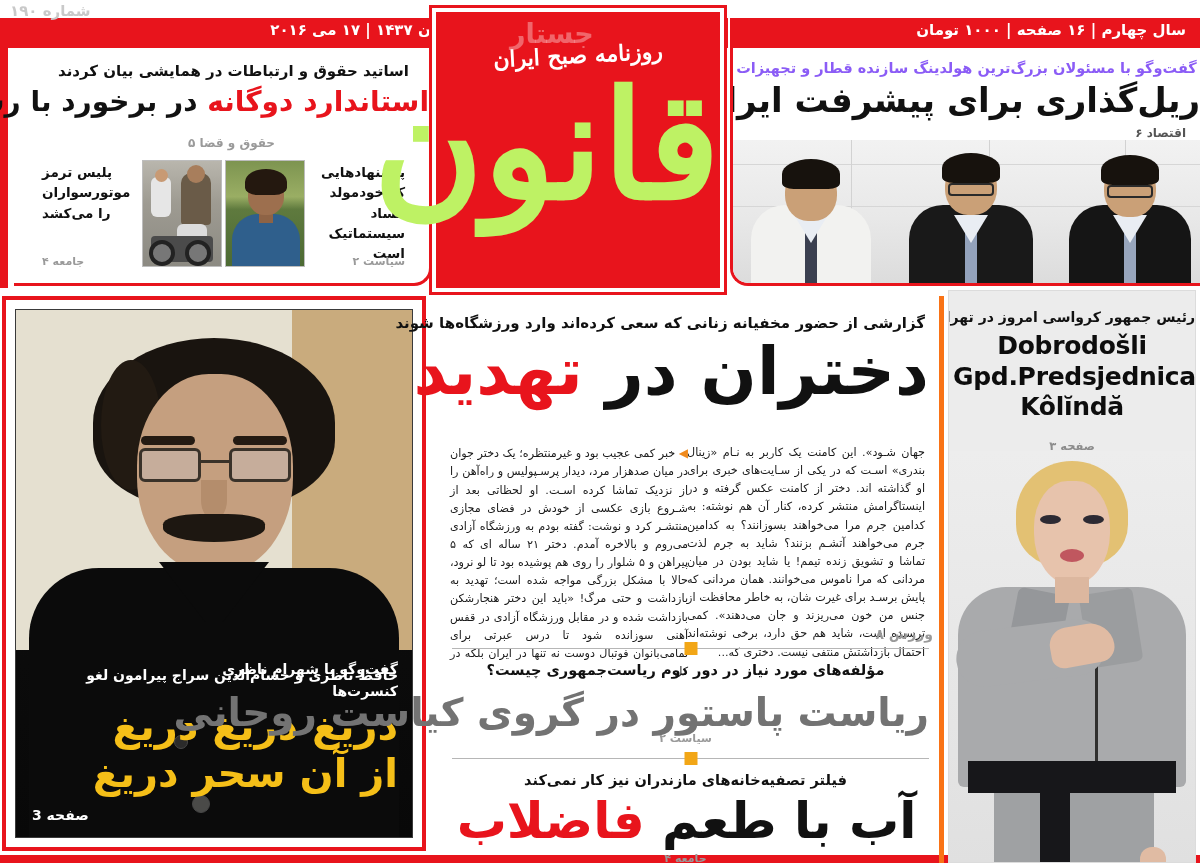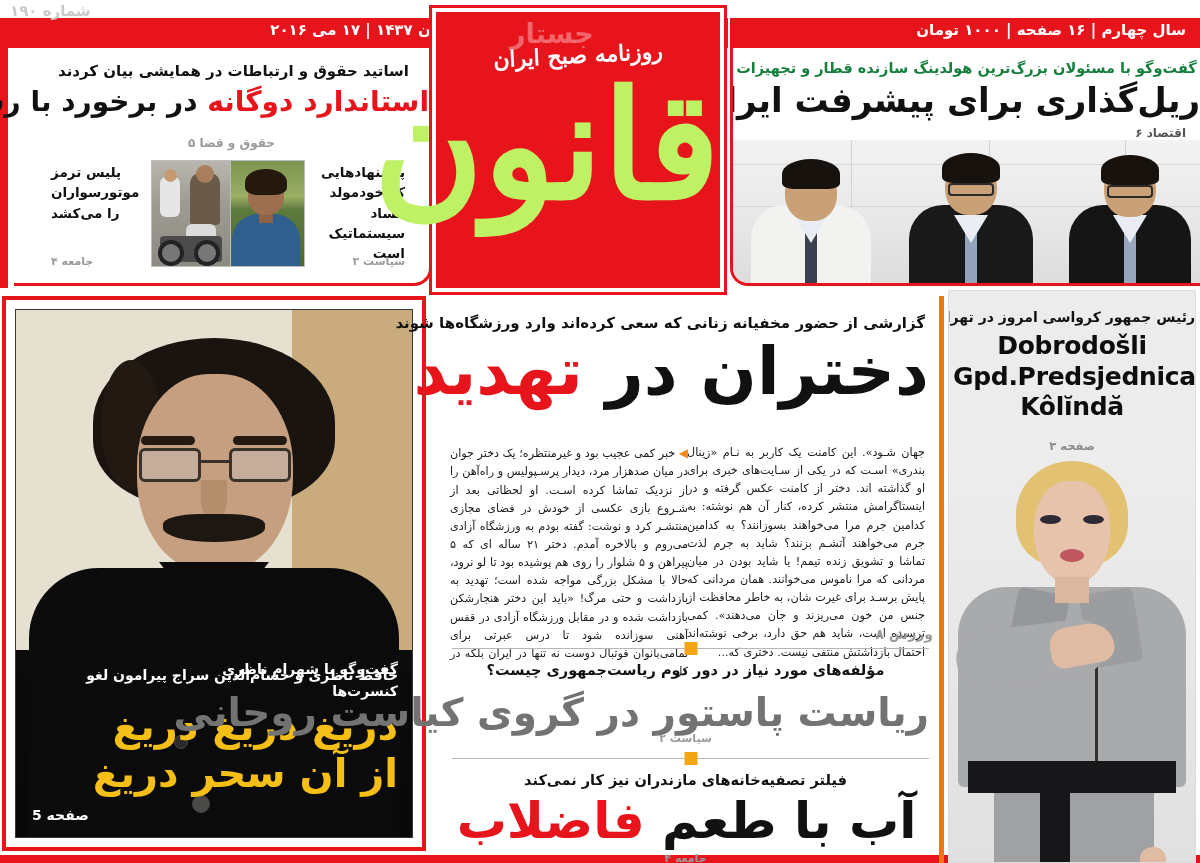--- a/index.html
+++ b/index.html
@@ -77,21 +77,21 @@
     font-size:28px;font-weight:bold;line-height:1.25;color:#111;
     white-space:nowrap;
   }
   .tl-head .rd{color:#e8141c;text-align:right;}
   .tl-sec{
     position:absolute;top:88px;right:0;left:20px;text-align:center;
     font-size:12px;color:#9a9a9a;font-weight:bold;
   }
 
   .tl-items{position:absolute;top:112px;left:14px;right:14px;height:112px;}
-  .tl-item{position:absolute;top:0;width:180px;height:112px;margin-left:9px;}
+  .tl-item{position:absolute;top:0;width:180px;height:112px;}
   .tl-item.right{right:10px;}
   .tl-item.left{left:14px;}
   .tl-item .thumb{
     position:absolute;top:0;width:78px;height:105px;
     border:1px solid #bdbdbd;overflow:hidden;background:#ddd;
   }
   .tl-item.right .thumb{left:0;}
   .tl-item.left .thumb{right:0;}
   .tl-item .txt{
     position:absolute;top:2px;font-size:13.5px;font-weight:bold;
@@ -126,21 +126,21 @@
 
   
   .tr-block{
     position:absolute;top:48px;right:0;width:470px;height:238px;
     border:3px solid #e8141c;border-top:none;border-right:none;
     box-sizing:border-box;background:#fff;z-index:6;
     border-bottom-left-radius:18px;overflow:hidden;
   }
   .tr-kicker{
     position:absolute;top:12px;left:0;right:0;text-align:center;
-    font-size:14.5px;font-weight:bold;color:#15803d;
+    font-size:14.5px;font-weight:bold;color:#8b5cf6;
   }
   .tr-head{
     position:absolute;top:32px;left:0;right:0;text-align:center;
     font-size:34px;font-weight:bold;color:#111;white-space:nowrap;
   }
   .tr-sec{
     position:absolute;top:78px;right:14px;
     font-size:12px;color:#555;font-weight:bold;z-index:4;
   }
   .tr-photo{position:absolute;left:0;right:0;top:92px;bottom:0;overflow:hidden;
@@ -383,21 +383,21 @@
         <div class="collar"></div>
       </div>
       <div class="btn1"></div>
         <div class="btn2"></div>
       <div class="lf-kicker1">گفت‌وگو با شهرام ناظری</div>
       <div class="lf-kicker2">حافظ ناظری و حسام‌الدین سراج پیرامون لغو کنسرت‌ها</div>
       <div class="lf-head">
         <div>دریغ دریغ دریغ</div>
         <div>از آن سحر دریغ</div>
       </div>
-      <div class="lf-sec">صفحه 5</div>
+      <div class="lf-sec">صفحه 3</div>
     </div>
   </div>
 
   <div class="cc">
 
     <div class="cc-kicker">گزارشی از حضور مخفیانه زنانی که سعی کرده‌اند وارد ورزشگاه‌ها شوند</div>
     <div class="cc-head"><span>دختران در </span><span class="rd">تهدید</span></div>
 
     <div class="cc-body">
       <div class="cc-col c1">جهان شـود». این کامنت یک کاربر به نـام «زینال بندری» اسـت که در یکی از سـایت‌های خبری برای او گذاشته اند. دختر از کامنت عکس گرفته و در اینستاگرامش منتشر کرده، کنار آن هم نوشته: به کدامین جرم مرا می‌خواهند بسوزانند؟ به کدامین جرم می‌خواهند آتشـم بزنند؟ شاید به جرم لذت تماشا و تشویق زنده تیمم! یا شاید بودن در میان مردانی که مرا ناموس می‌خوانند. همان مردانی که پایش برسـد برای غیرت شان، به خاطر محافظت از جنس من خون می‌ریزند و جان می‌دهند». کمی ترسیده است، شاید هم حق دارد، برخی نوشته‌اند احتمال بازداشتش منتفی نیست. دختری که...</div>

